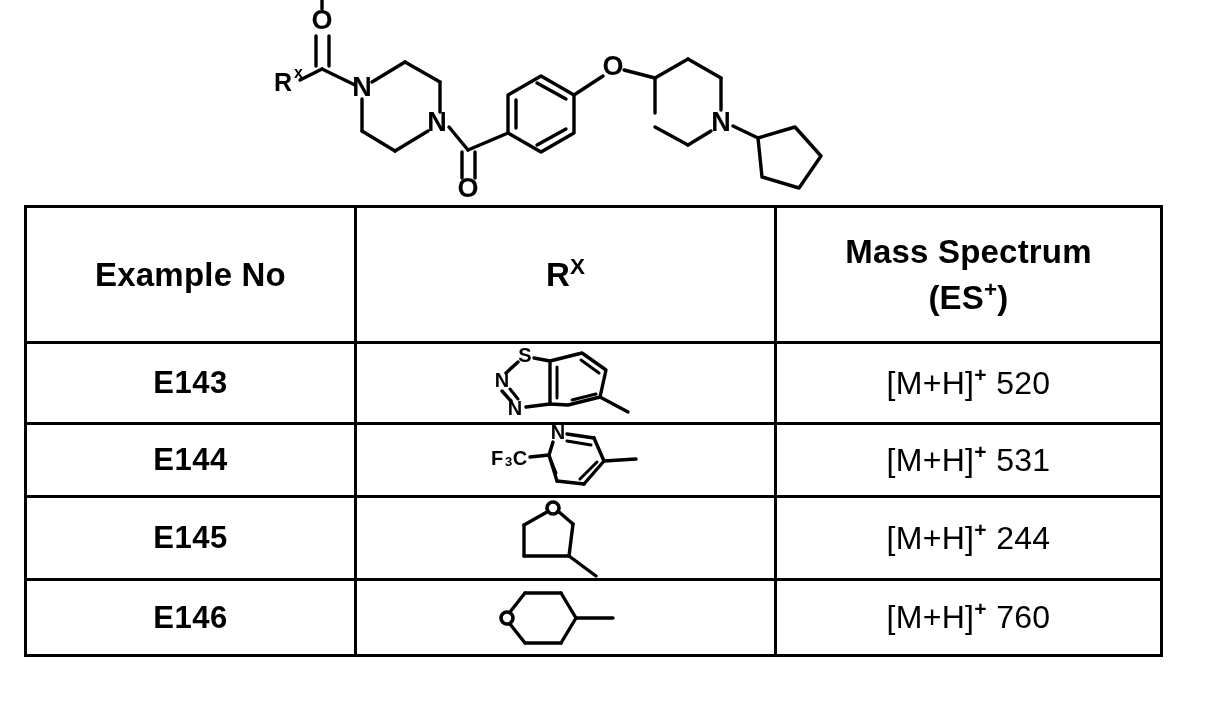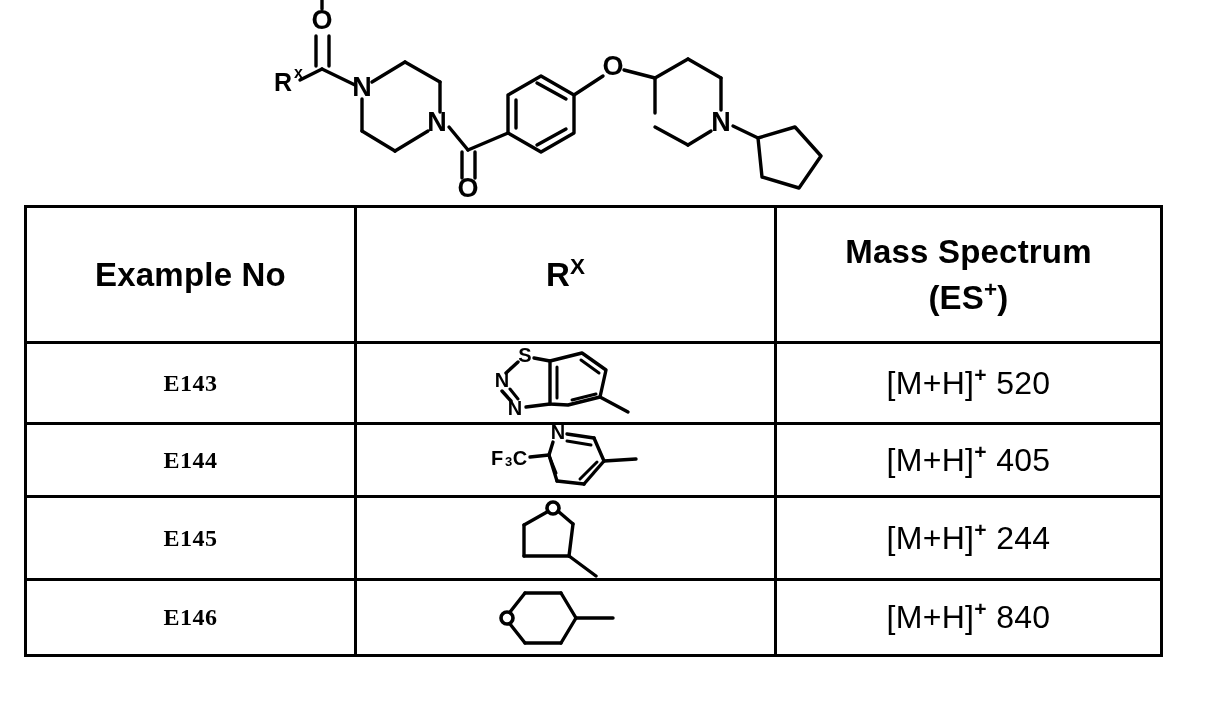--- a/index.html
+++ b/index.html
@@ -57,23 +57,22 @@
   }
   .header-cell .sup {
     font-size: 0.68em;
     vertical-align: super;
     line-height: 0;
   }
   .header-line2 { display: block; margin-top: 4px; }
 
   .row-cell-example {
     font-weight: bold;
-    font-size: 24px;
+    font-size: 31px;
     letter-spacing: 0.5px;
-    font-family: Liberation Serif, serif;
   }
   .row-cell-ms {
     font-weight: normal;
     font-size: 32px;
     letter-spacing: 0.3px;
     white-space: nowrap;
   }
   .row-cell-ms .sup {
     font-size: 0.66em;
     vertical-align: super;
@@ -272,21 +271,21 @@
           <line class="bond" x1="143" y1="36" x2="123" y2="59"></line>
           <line class="bond-thin" x1="136" y1="37" x2="119" y2="54"></line>
           <line class="bond" x1="123" y1="59" x2="96" y2="56"></line>
           <line class="bond" x1="96" y1="56" x2="88" y2="30"></line>
           <line class="bond-thin" x1="95" y1="48" x2="89" y2="33"></line>
 
           <line class="bond" x1="143" y1="36" x2="175" y2="34"></line>
         </svg>
       </td>
       <td class="row-cell-ms">
-        <span>[M+H]</span><span class="sup">+</span>&nbsp;<span>405</span>
+        <span>[M+H]</span><span class="sup">+</span>&nbsp;<span>531</span>
       </td>
     </tr>
 
     <tr class="row-h-3">
       <td class="row-cell-example">
         <span>E145</span>
       </td>
       <td class="struct-cell">
         <svg width="150" height="80" viewBox="0 0 150 80">
 
@@ -319,18 +318,18 @@
           <line class="bond" x1="44" y1="8" x2="80" y2="8"></line>
           <line class="bond" x1="80" y1="8" x2="95" y2="33"></line>
           <line class="bond" x1="95" y1="33" x2="80" y2="58"></line>
           <line class="bond" x1="80" y1="58" x2="44" y2="58"></line>
           <line class="bond" x1="44" y1="58" x2="29" y2="39"></line>
 
           <line class="bond" x1="95" y1="33" x2="132" y2="33"></line>
         </svg>
       </td>
       <td class="row-cell-ms">
-        <span>[M+H]</span><span class="sup">+</span>&nbsp;<span>840</span>
+        <span>[M+H]</span><span class="sup">+</span>&nbsp;<span>760</span>
       </td>
     </tr>
 
   </tbody>
 </table>
 
 </body></html>

